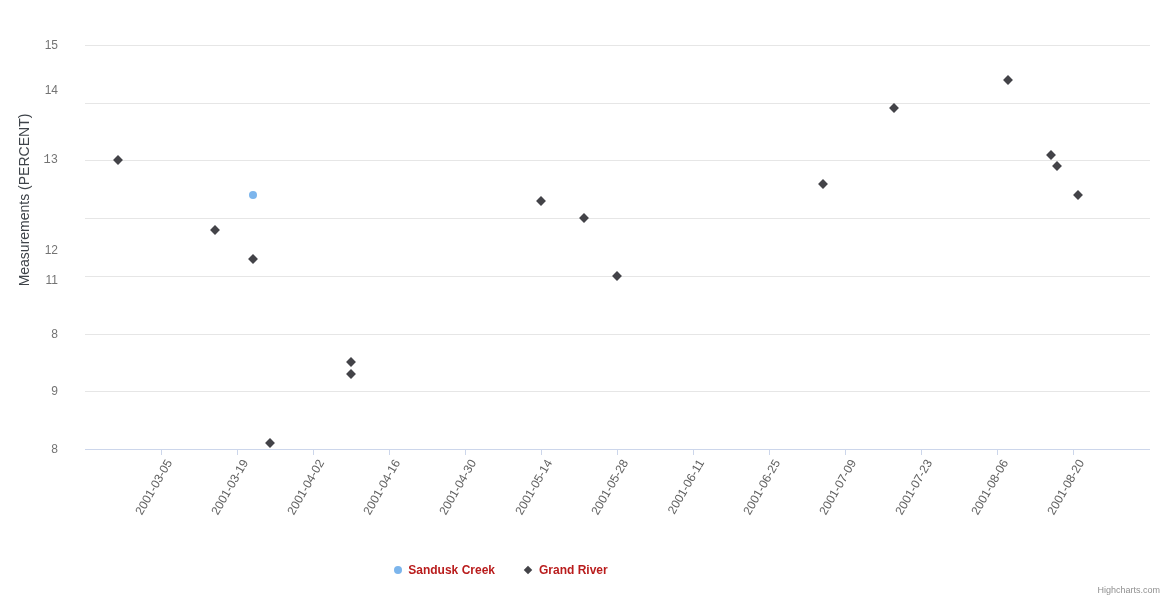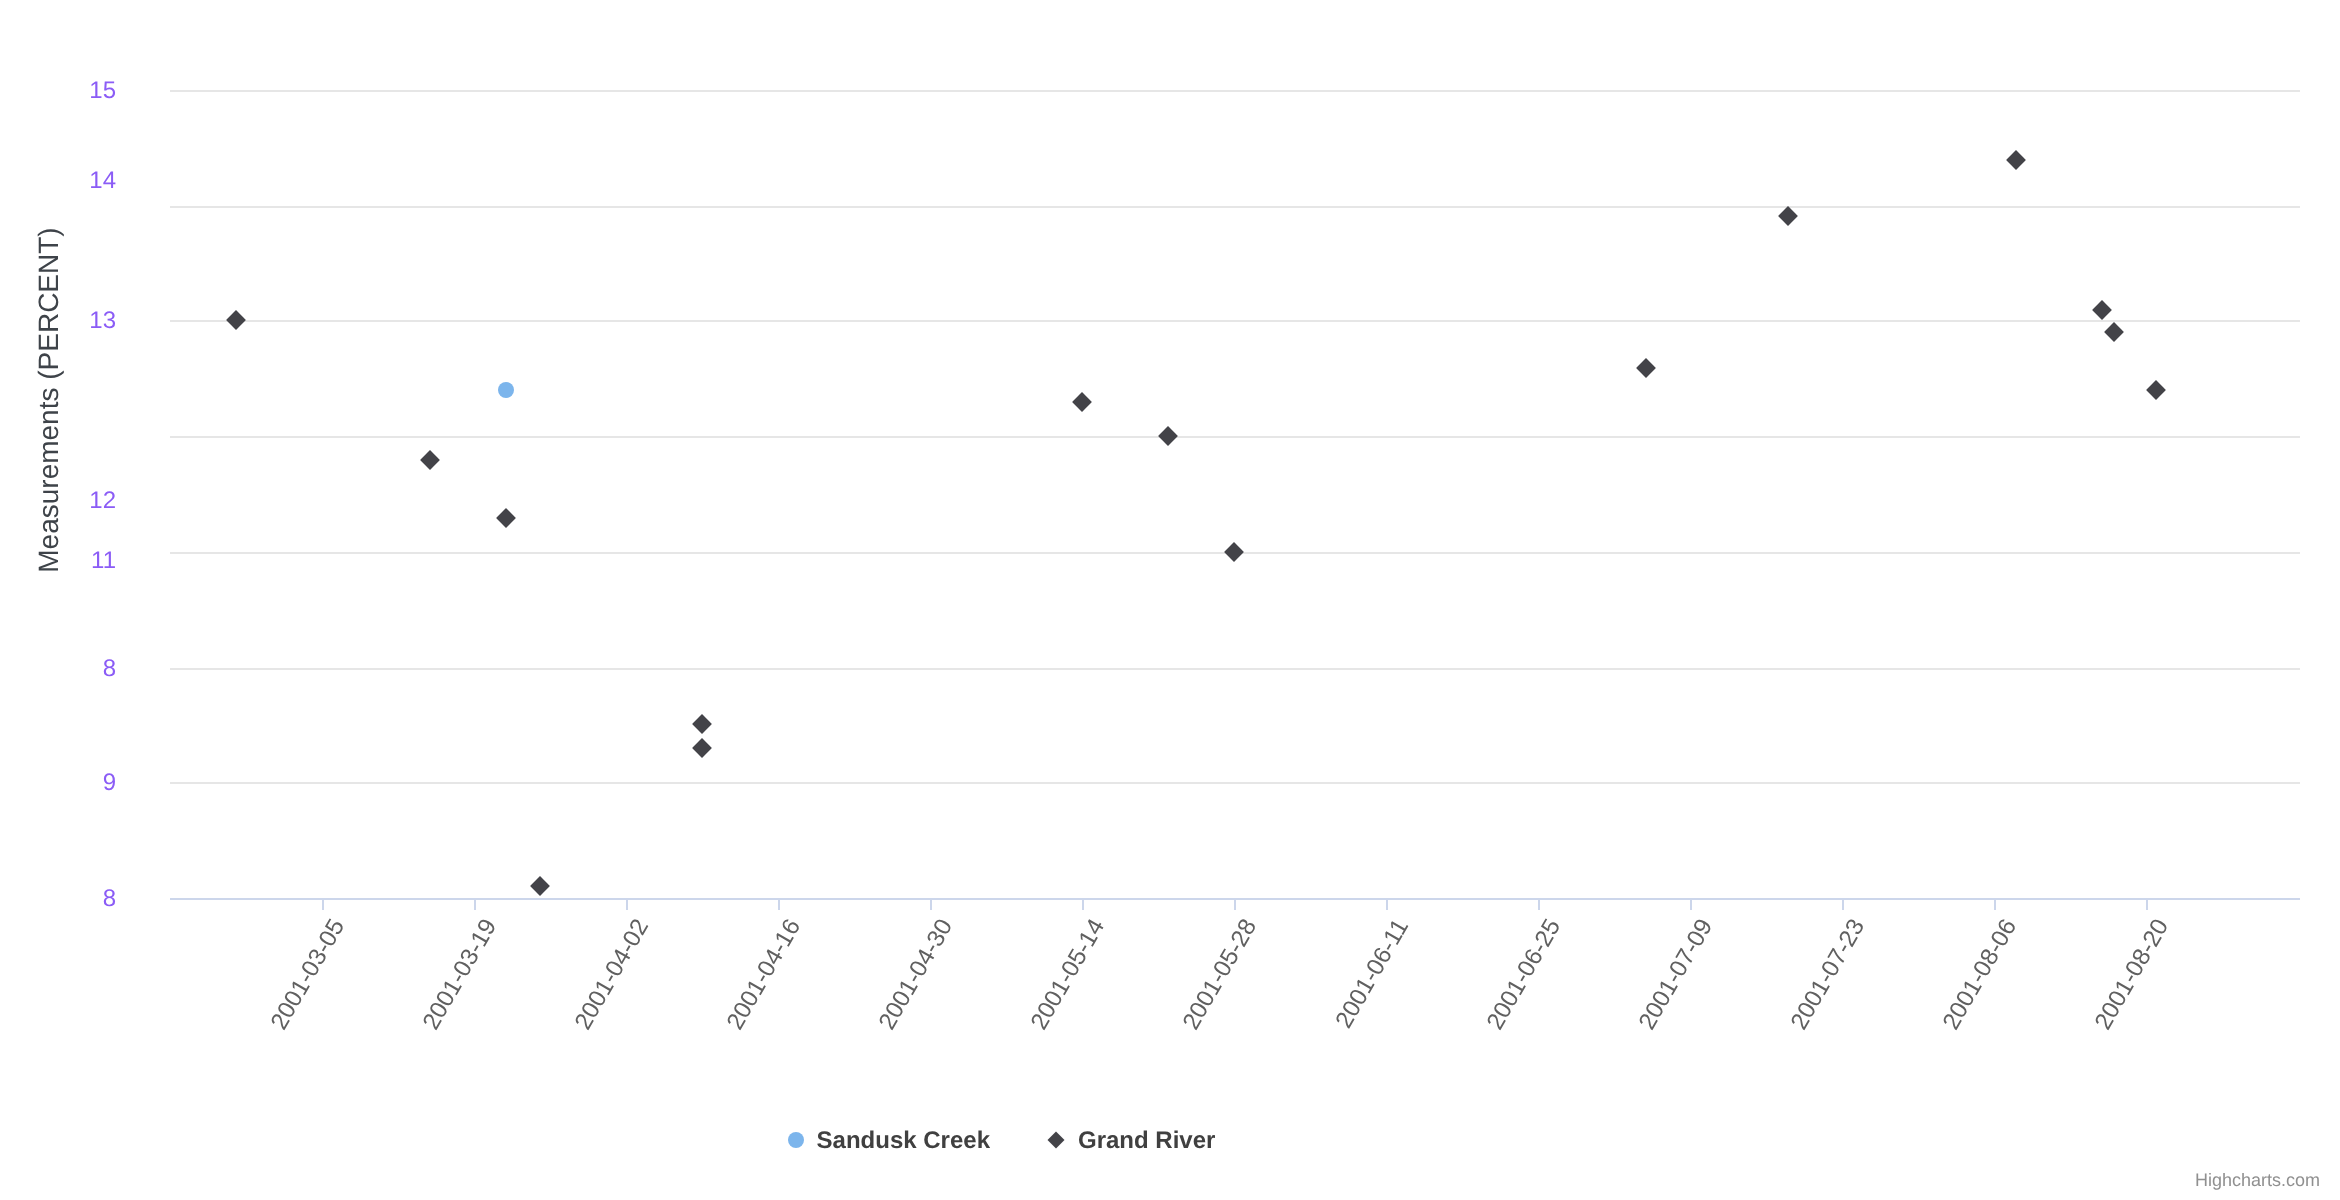--- a/index.html
+++ b/index.html
@@ -53,21 +53,21 @@
     width: 100%;
     height: 1px;
     background: #e6e6e6;
   }
   .y-label {
     position: absolute;
     right: 1092px;
     width: 40px;
     text-align: right;
     font-size: 12px;
-    color: #8b5cf6;
+    color: #737373;
     transform: translateY(-7px);
   }
   .axis-line {
     position: absolute;
     left: 85px;
     top: 449px;
     width: 1065px;
     height: 1px;
     background: #ccd6eb;
   }
@@ -103,21 +103,21 @@
     background: #7cb5ec;
     transform: translate(-4px, -4px);
   }
   #legend {
     position: absolute;
     left: 0;
     top: 562px;
     width: 1002px;
     text-align: center;
     font-size: 12px;
-    color: #404040;
+    color: #b91c1c;
     font-weight: bold;
   }
   .legend-item {
     display: inline-block;
     margin: 0 14px;
     vertical-align: middle;
   }
   .legend-marker-circle {
     display: inline-block;
     width: 8px;
@@ -161,21 +161,21 @@
       <div class="y-label" style="top: 404px;">8</div>
       <div class="gridline" style="top: 346.286px;"></div>
       <div class="y-label" style="top: 346.286px;">9</div>
       <div class="gridline" style="top: 288.571px;"></div>
       <div class="y-label" style="top: 288.571px;">8</div>
       <div class="gridline" style="top: 230.857px;"></div>
       <div class="y-label" style="top: 235px;">11</div>
       <div class="gridline" style="top: 173.143px;"></div>
       <div class="y-label" style="top: 173.143px; margin-top: 32px;">12</div>
       <div class="gridline" style="top: 115.429px;"></div>
-      <div class="y-label" style="top: 115.429px;">13</div>
+      <div class="y-label" style="top: 115.429px; font-family: Liberation Mono, monospace;">13</div>
       <div class="gridline" style="top: 57.7143px;"></div>
       <div class="y-label" style="top: 45px;">14</div>
       <div class="gridline" style="top: 0px;"></div>
       <div class="y-label" style="top: 0px;">15</div>
       <div class="point-circle" style="left: 168.286px; top: 150.057px; background: rgb(124, 181, 236);"></div>
       <div class="point-diamond" style="left: 32.5714px; top: 115.429px; background: rgb(67, 67, 72);"></div>
       <div class="point-diamond" style="left: 130.286px; top: 184.686px; background: rgb(67, 67, 72);"></div>
       <div class="point-diamond" style="left: 168.286px; top: 213.543px; background: rgb(67, 67, 72);"></div>
       <div class="point-diamond" style="left: 184.571px; top: 398.229px; background: rgb(67, 67, 72);"></div>
       <div class="point-diamond" style="left: 266px; top: 317.429px; background: rgb(67, 67, 72);"></div>

